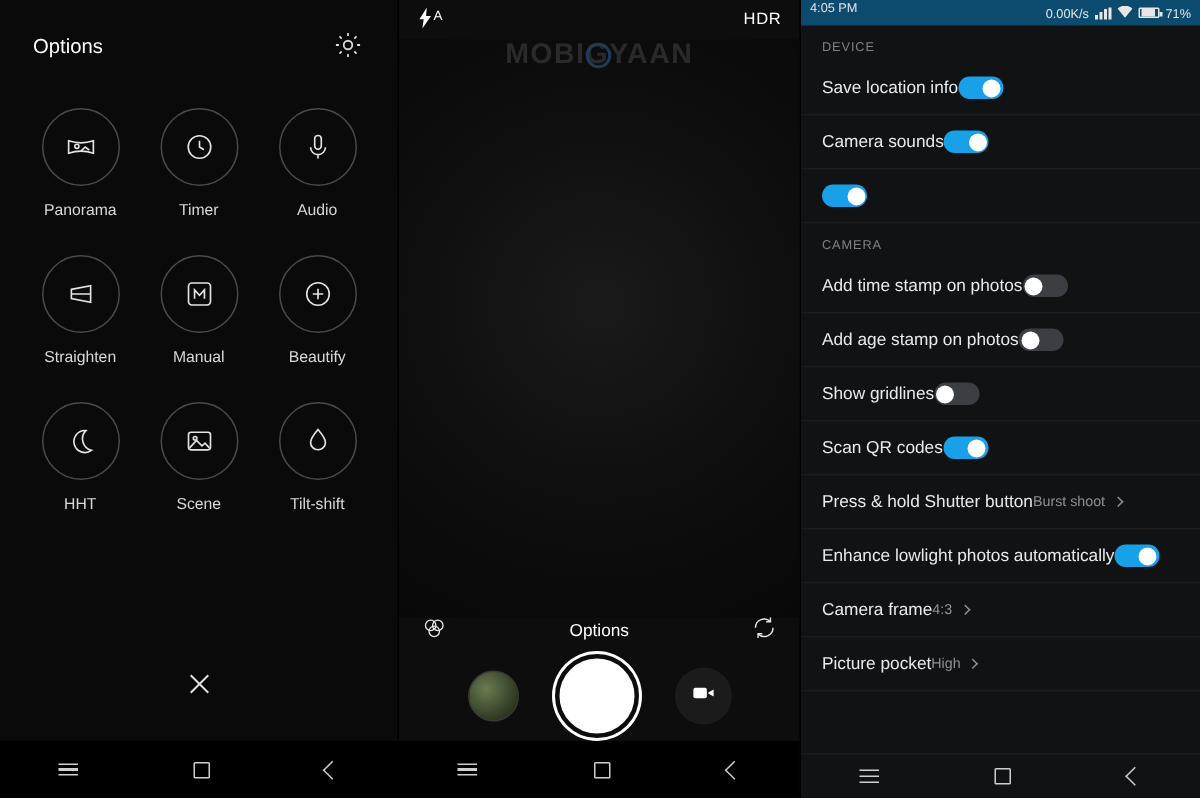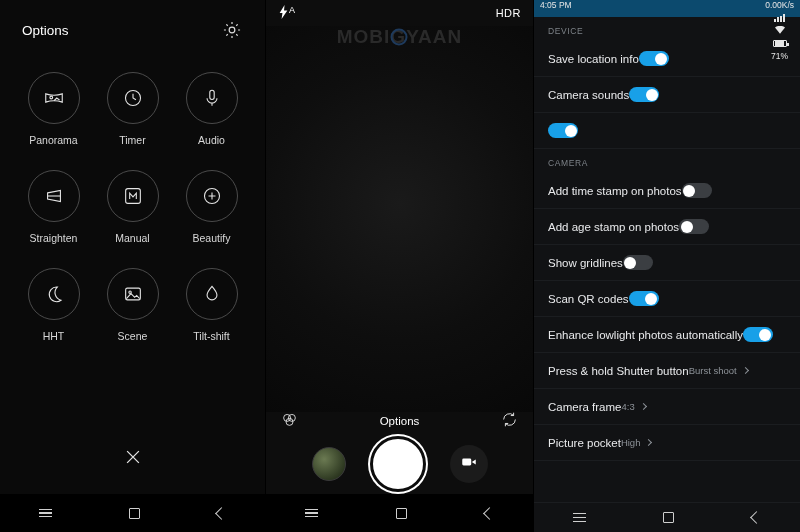--- a/index.html
+++ b/index.html
@@ -116,21 +116,21 @@
   .panel3 {
     width: 266px; height: 532px;
     background: #111214;
     position: relative;
   }
   .statusbar {
     height: 17px; background: #0c4a6e;
     display: flex; justify-content: space-between;
     padding: 0 6px; color: #e6e6e6; font-size: 8.5px;
   }
-  .sb-right { display: flex; align-items: center; gap: 4px; flex-direction: column; }
+  .sb-right { display: flex; align-items: center; gap: 4px; }
   .bars { display: flex; align-items: flex-end; gap: 1px; height: 8px; }
   .bars i { width: 2px; background: #e6e6e6; display:block; }
   .batt {
     width: 14px; height: 7px; border: 1px solid #e6e6e6; border-radius: 1px;
     position: relative; display: flex; align-items: center;
   }
   .batt:after {
     content:""; position:absolute; right:-3px; top:2px; width:1.5px; height:3px; background:#e6e6e6;
   }
   .batt i { display:block; height:5px; background:#e6e6e6; margin-left:1px; }
@@ -453,39 +453,39 @@
         <div class="txt">
             <span class="main">Scan QR codes</span>
           </div>
         <div class="toggle on">
             <span class="knob"></span>
           </div>
       </div>
 
       <div class="row">
         <div class="txt">
-            <span class="main">Enhance lowlight photos automatically</span>
-          </div>
-        <div class="toggle on">
-            <span class="knob"></span>
-          </div>
-      </div>
-
-      <div class="row">
-        <div class="txt">
             <span class="main">Press &amp; hold Shutter button</span>
           </div>
         <div class="right">
           <span class="val">Burst shoot</span>
           <span class="chev"></span>
         </div>
       </div>
 
       <div class="row">
         <div class="txt">
+            <span class="main">Enhance lowlight photos automatically</span>
+          </div>
+        <div class="toggle on">
+            <span class="knob"></span>
+          </div>
+      </div>
+
+      <div class="row">
+        <div class="txt">
             <span class="main">Camera frame</span>
           </div>
         <div class="right">
           <span class="val">4:3</span>
           <span class="chev"></span>
         </div>
       </div>
 
       <div class="row">
         <div class="txt">

